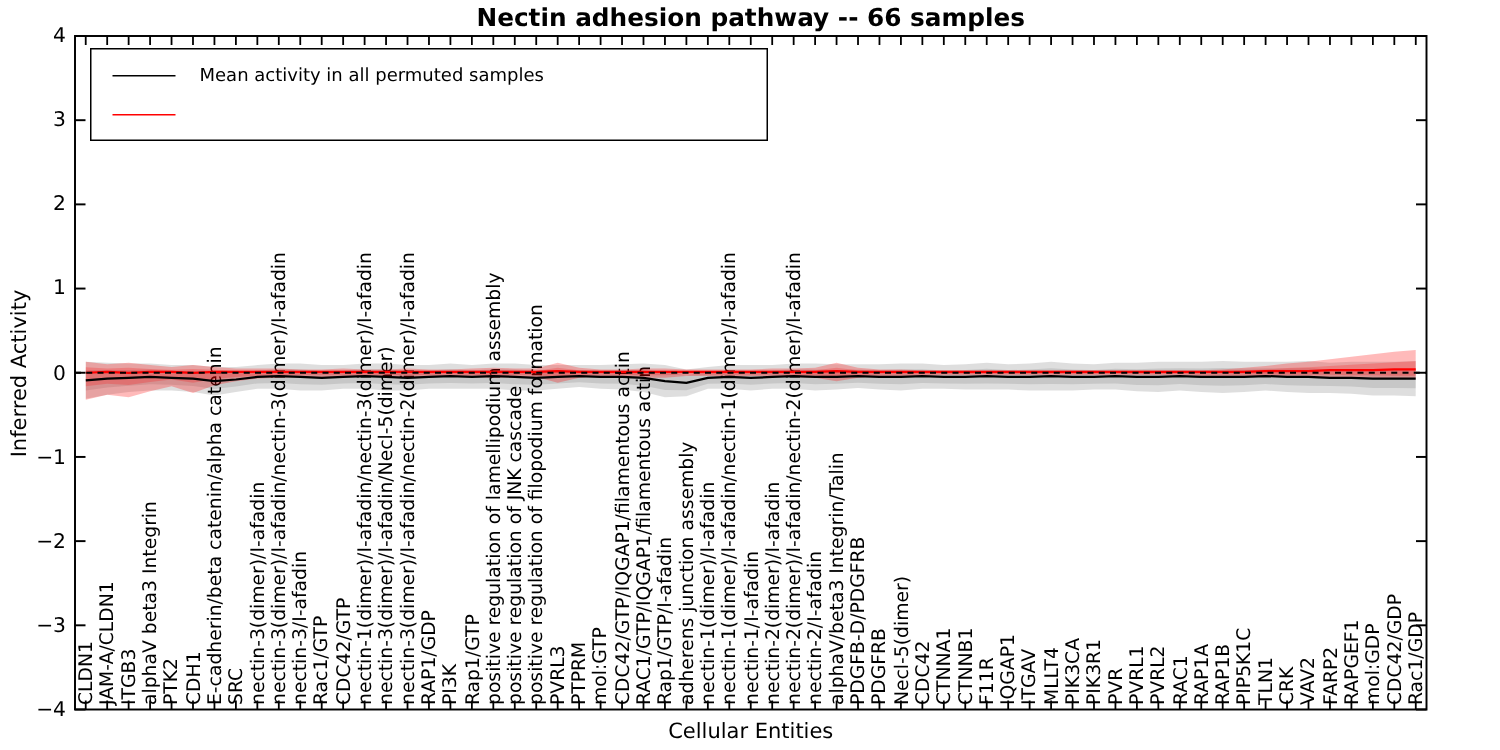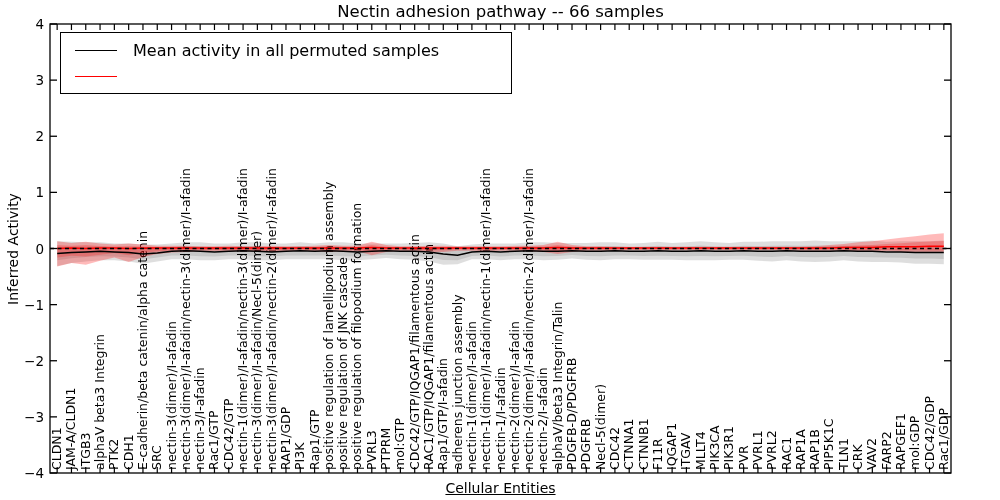--- a/index.html
+++ b/index.html
@@ -3,50 +3,49 @@
 <meta charset="utf-8">
 <style>
   html,body{margin:0;padding:0;background:#ffffff;}
   #figure{
     position:relative;width:1000px;height:500px;background:#ffffff;
     font-family:"DejaVu Sans","Liberation Sans",sans-serif;color:#000;
     overflow:hidden;
   }
   #title{
     position:absolute;left:50px;width:901px;top:2px;height:20px;
-    text-align:center;font-size:16.5px;color:#000;white-space:nowrap;
+    text-align:center;font-size:16.5px;color:#000;white-space:nowrap;font-weight:bold;
   }
   #ylabel{
     position:absolute;left:-57px;top:241px;width:140px;text-align:center;
     font-size:14px;transform:rotate(-90deg);transform-origin:center center;
   }
   #xlabel{
     position:absolute;left:50px;width:901px;top:480px;text-align:center;
     font-size:14px;
-    text-decoration:underline;
   }
   .ytick{
     position:absolute;width:40px;text-align:right;font-size:13.5px;
     line-height:14px;left:4px;
   }
   .xtick{
     position:absolute;font-size:12.5px;line-height:13px;white-space:nowrap;
     transform:rotate(-90deg);transform-origin:left bottom;bottom:30px;
   }
   #plot-svg{position:absolute;left:0;top:0;z-index:3;pointer-events:none;}
   #xticks-layer{position:absolute;left:0;top:0;width:1000px;height:500px;z-index:2;}
   #legend{
     position:absolute;left:60px;top:32px;width:452px;height:62px;z-index:5;
     background:#ffffff;border:1.6px solid #000;box-sizing:border-box;
     display:flex;flex-direction:column;justify-content:space-around;
     padding:4px 0 4px 14px;
   }
   .legend-row{display:flex;align-items:center;height:26px;}
   .legend-swatch{width:42px;height:0;border-top-style:solid;border-top-width:1.7px;margin-right:16px;flex:none;}
-  .legend-text{font-size:16px;white-space:nowrap;}
+  .legend-text{font-size:12px;white-space:nowrap;}
 </style>
 </head>
 <body>
 
 <div id="figure">
   <div id="xticks-layer">
       <div class="xtick" style="left: 63.1508px;">CLDN1</div>
       <div class="xtick" style="left: 77.4524px;">JAM-A/CLDN1</div>
       <div class="xtick" style="left: 91.754px;">ITGB3</div>
       <div class="xtick" style="left: 106.056px;">alphaV beta3 Integrin</div>

